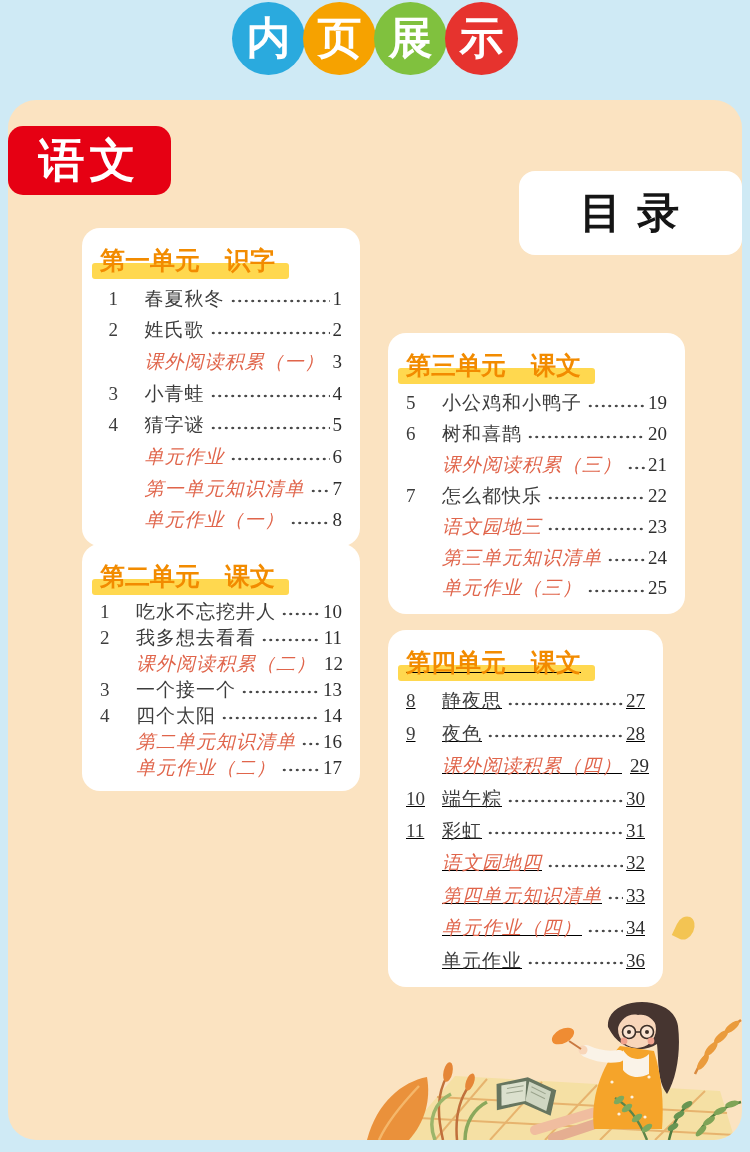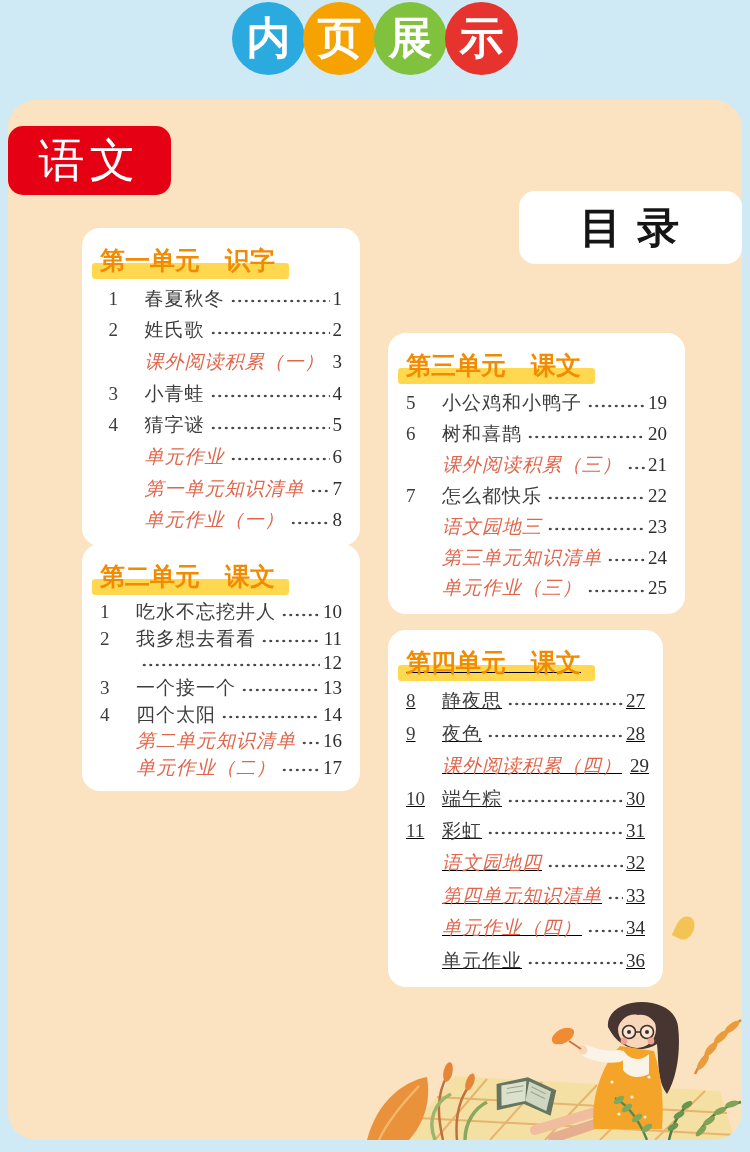--- a/index.html
+++ b/index.html
@@ -8,23 +8,23 @@
   
   .banner{position:absolute;top:2px;left:50%;transform:translateX(-50%);display:flex;}
   .banner .circle{width:73px;height:73px;border-radius:50%;margin:0 -1px;display:flex;
         align-items:center;justify-content:center;font-size:44px;font-weight:700;color:#fff;}
   .c0{background:#2aaade;} .c1{background:#f6a200;} .c2{background:#80c13e;} .c3{background:#e6332e;}
   
   .panel{position:absolute;left:8px;top:100px;width:734px;height:1040px;background:#fbe3c1;
         border-radius:28px;overflow:hidden;}
   .subject-badge{position:absolute;left:0;top:26px;width:163px;height:69px;background:#e60013;
         border-radius:15px;display:flex;align-items:center;justify-content:center;color:#fff;
-        font-weight:400;font-size:46px;letter-spacing:5px;}
-  .toc-box{position:absolute;left:511px;top:71px;width:223px;height:73px;background:#fff;
-        border-radius:16px;display:flex;align-items:center;justify-content:center;margin-top:20px;}
+        font-weight:700;font-size:46px;letter-spacing:5px;}
+  .toc-box{position:absolute;left:511px;top:71px;width:223px;height:84px;background:#fff;
+        border-radius:16px;display:flex;align-items:center;justify-content:center;}
   .toc-text{font-size:42px;font-weight:700;color:#151515;letter-spacing:2px;}
   
   .card{position:absolute;background:#fff;border-radius:18px;padding:14px 18px 10px;
         box-sizing:border-box;display:flex;flex-direction:column;}
   .card1{left:74px;top:128px;width:278px;height:318px;align-items:flex-end;}
   .card2{left:74px;top:444px;width:278px;height:247px;}
   .card3{left:380px;top:233px;width:297px;height:281px;}
   .card4{left:380px;top:530px;width:275px;height:357px;text-decoration:underline;}
   .unit-head{position:relative;align-self:flex-start;margin:2px 0 6px 0;}
   .unit-head .bar{position:absolute;left:-8px;right:-14px;bottom:-2px;height:16px;
@@ -146,20 +146,21 @@
             <span class="page-num">10</span>
           </div>
         <div class="row">
             <span class="num">2</span>
             <span class="title">我多想去看看</span>
             <span class="leader"></span>
             <span class="page-num">11</span>
           </div>
         <div class="row extra">
             <span class="num"></span>
+            <span class="title">课外阅读积累（二）</span>
             <span class="leader"></span>
             <span class="page-num">12</span>
           </div>
         <div class="row">
             <span class="num">3</span>
             <span class="title">一个接一个</span>
             <span class="leader"></span>
             <span class="page-num">13</span>
           </div>
         <div class="row">

